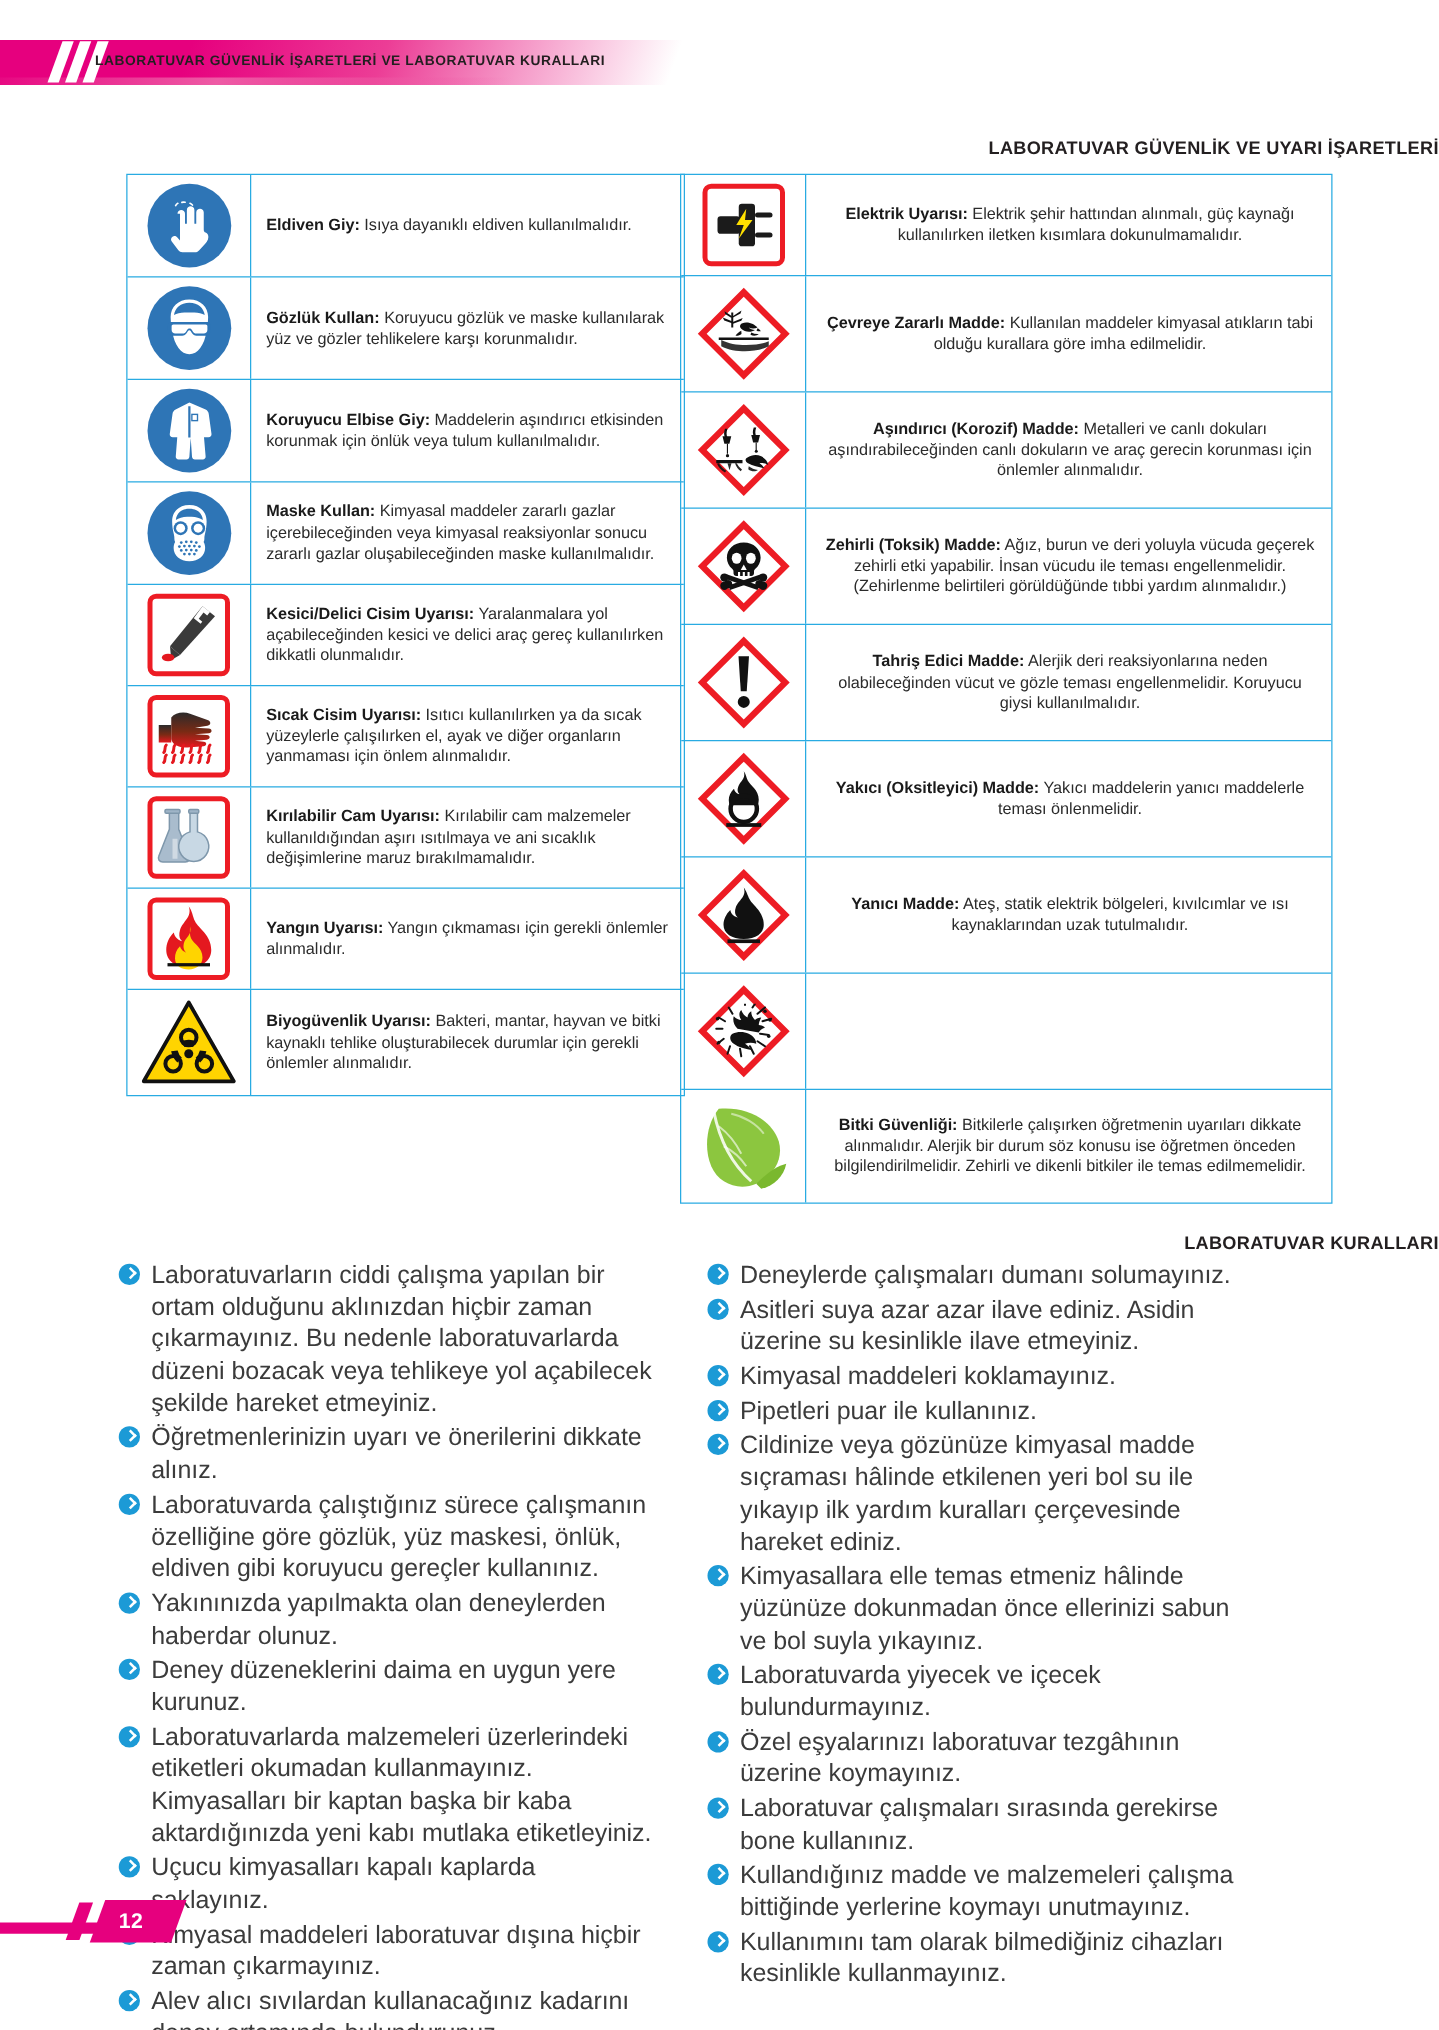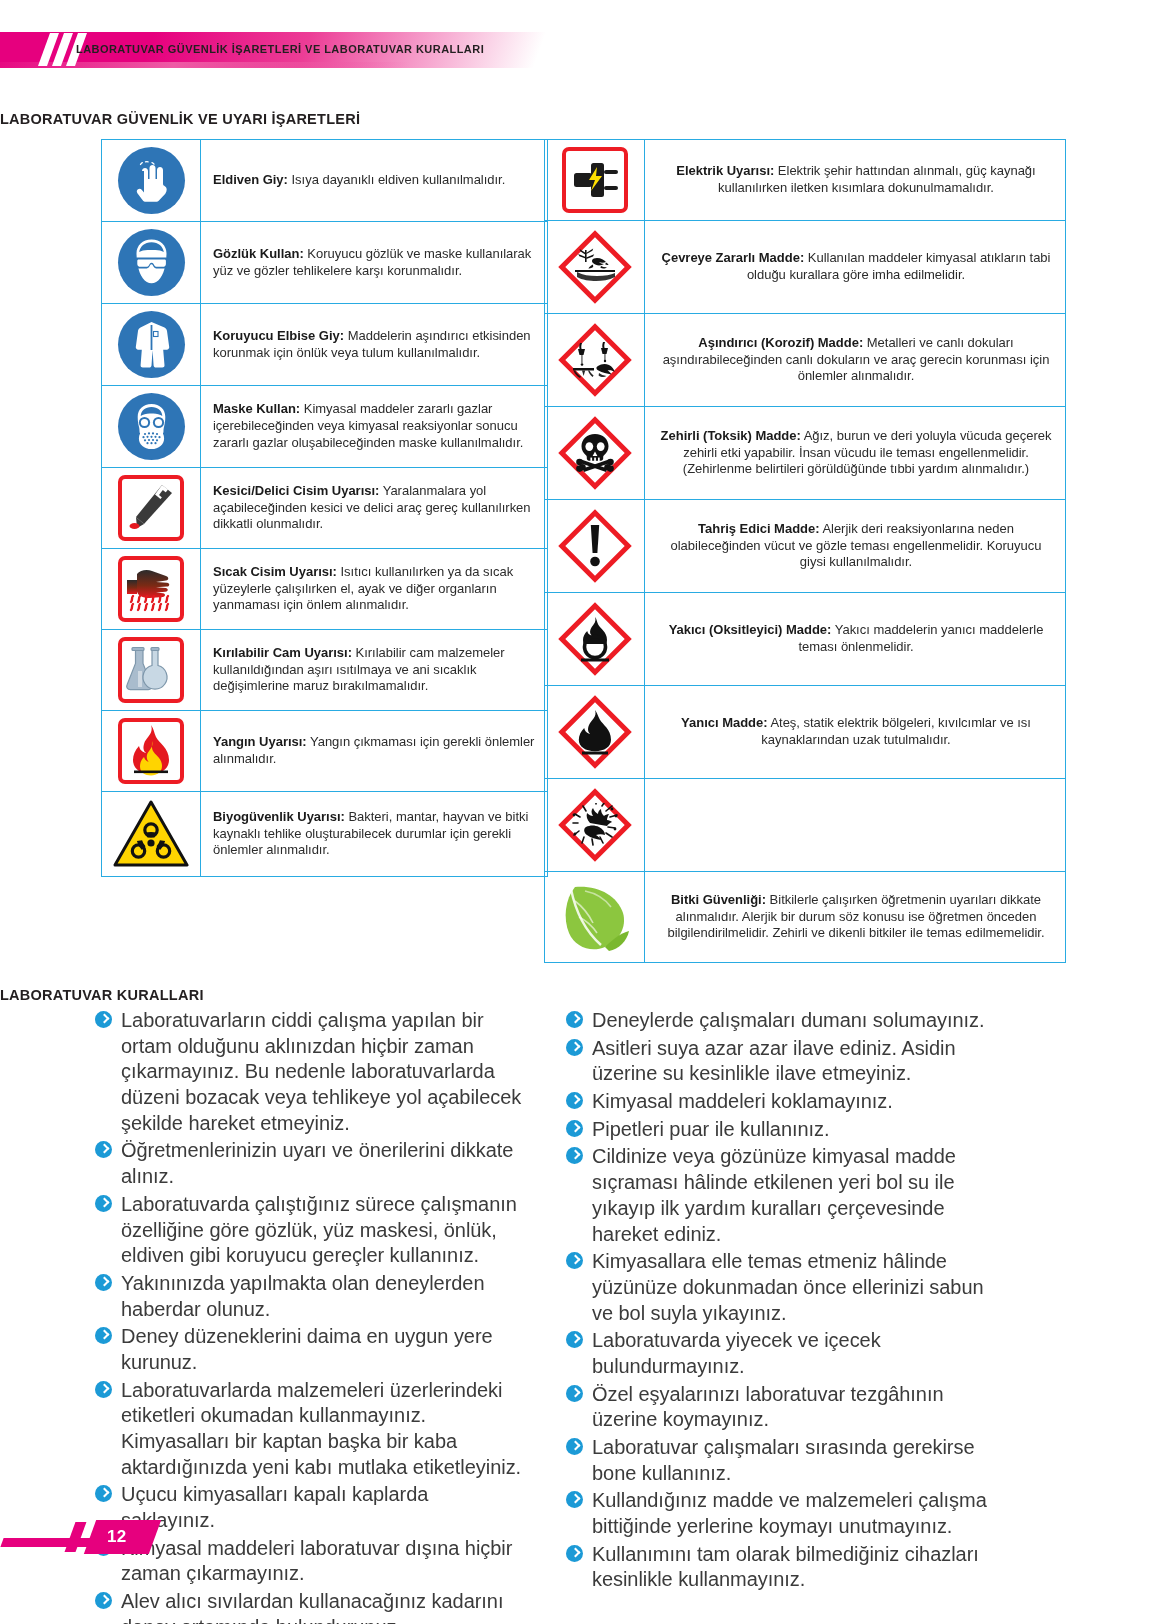--- a/index.html
+++ b/index.html
@@ -35,21 +35,21 @@
   .header-stripes i:nth-child(2){ left:14px; }
   .header-stripes i:nth-child(3){ left:28px; }
   .header-title {
     position:absolute; left:76px; top:43px;
     font-size:11px; font-weight:700; letter-spacing:0.45px; color:#231f20;
     white-space:nowrap;
   }
 
   
   .section-title {
-    position:absolute; width:1151px; text-align:left;
+    position:absolute; width:1151px; text-align:right;
     font-size:14.5px; font-weight:700; letter-spacing:0.25px; color:#231f20;
   }
   #signs-title { top:111px; }
   #rules-title { top:987px; }
 
   
   .tables { position:absolute; left:85px; top:139px; width:981px; }
   .tbl { position:absolute; top:0; border:1px solid #29abe2; border-collapse:separate; }
   .tbl-left  { left:16px;   width:447px; }
   .tbl-right { left:459px; width:522px;text-align:center; }
@@ -113,21 +113,21 @@
   .bullet:after {
     content:""; position:absolute; left:5.5px; top:4.0px;
     width:5px; height:5px; border-right:2.1px solid #fff; border-top:2.1px solid #fff;
     transform:rotate(45deg);
   }
   .rule-text {
     font-size:20px; line-height:1.285; color:#3b3b3b; letter-spacing:-0.05px;
   }
 
   
-  .footer { position:absolute; left:12px; top:1512px; width:400px; height:60px; }
+  .footer { position:absolute; left:0; top:1512px; width:400px; height:60px; }
   .f-tail {
     position:absolute; left:-10px; top:26px; width:90px; height:9px;
     background:#E6007E; transform:skewX(-20deg);
   }
   .f-tail2 {
     position:absolute; left:58px; top:10px; width:11px; height:30px;
     background:#E6007E; transform:skewX(-20deg);
   }
   .f-tab {
     position:absolute; left:78px; top:8px; width:65px; height:34px;

